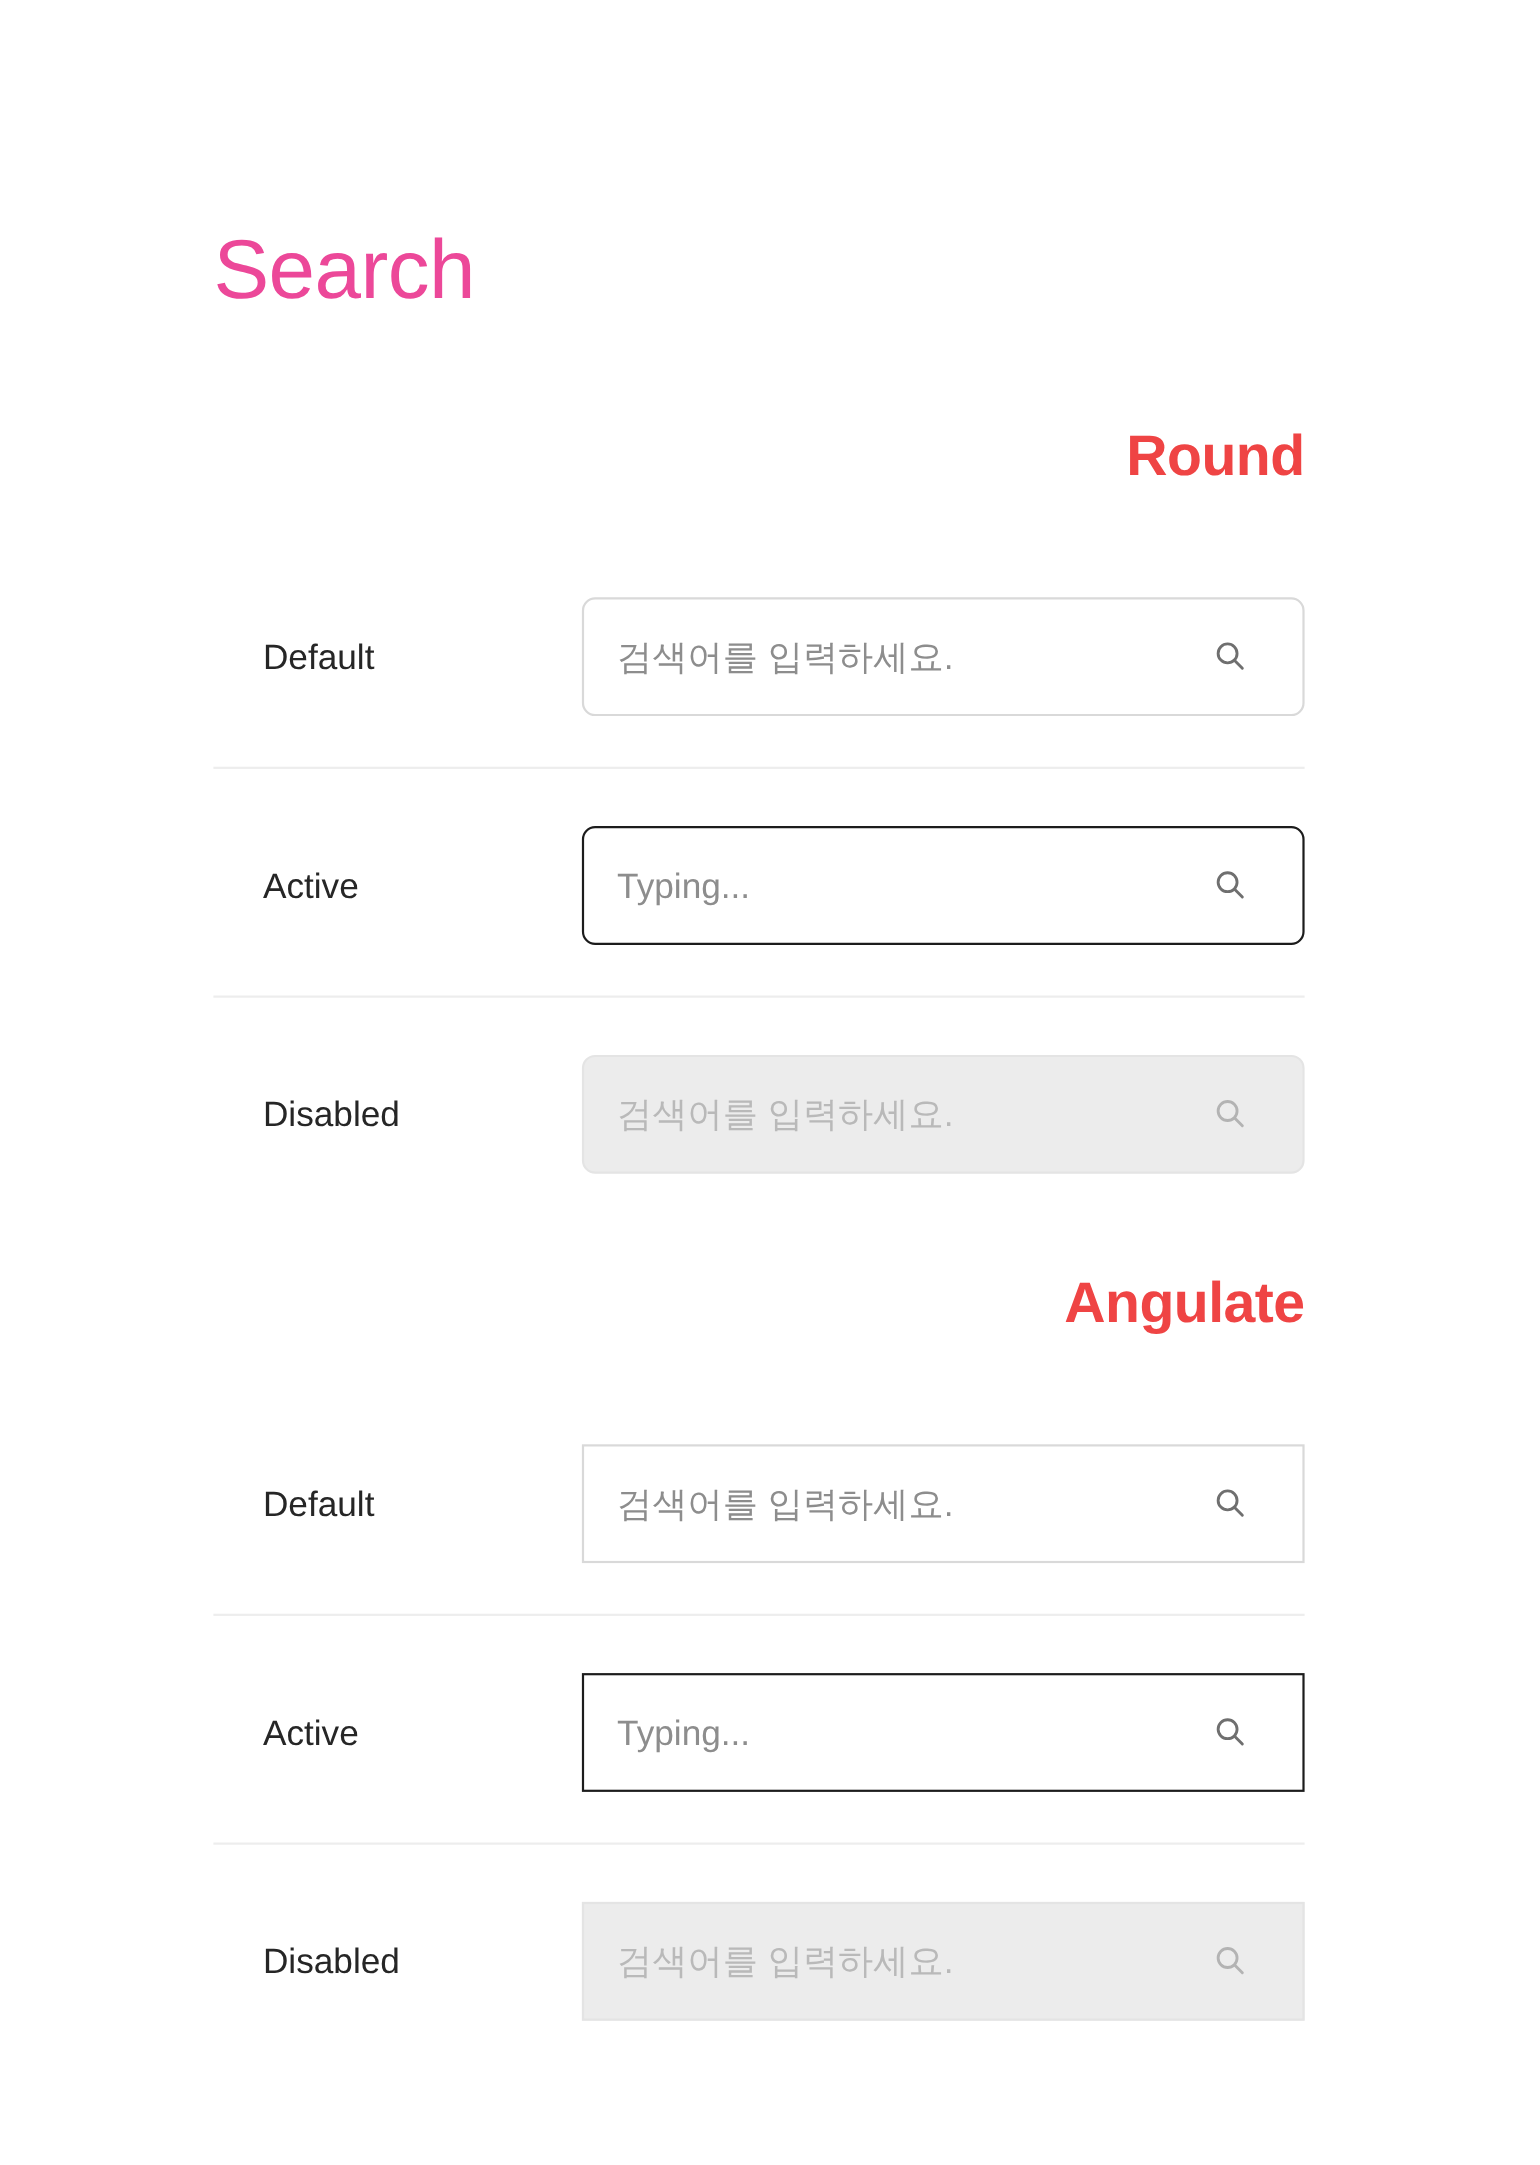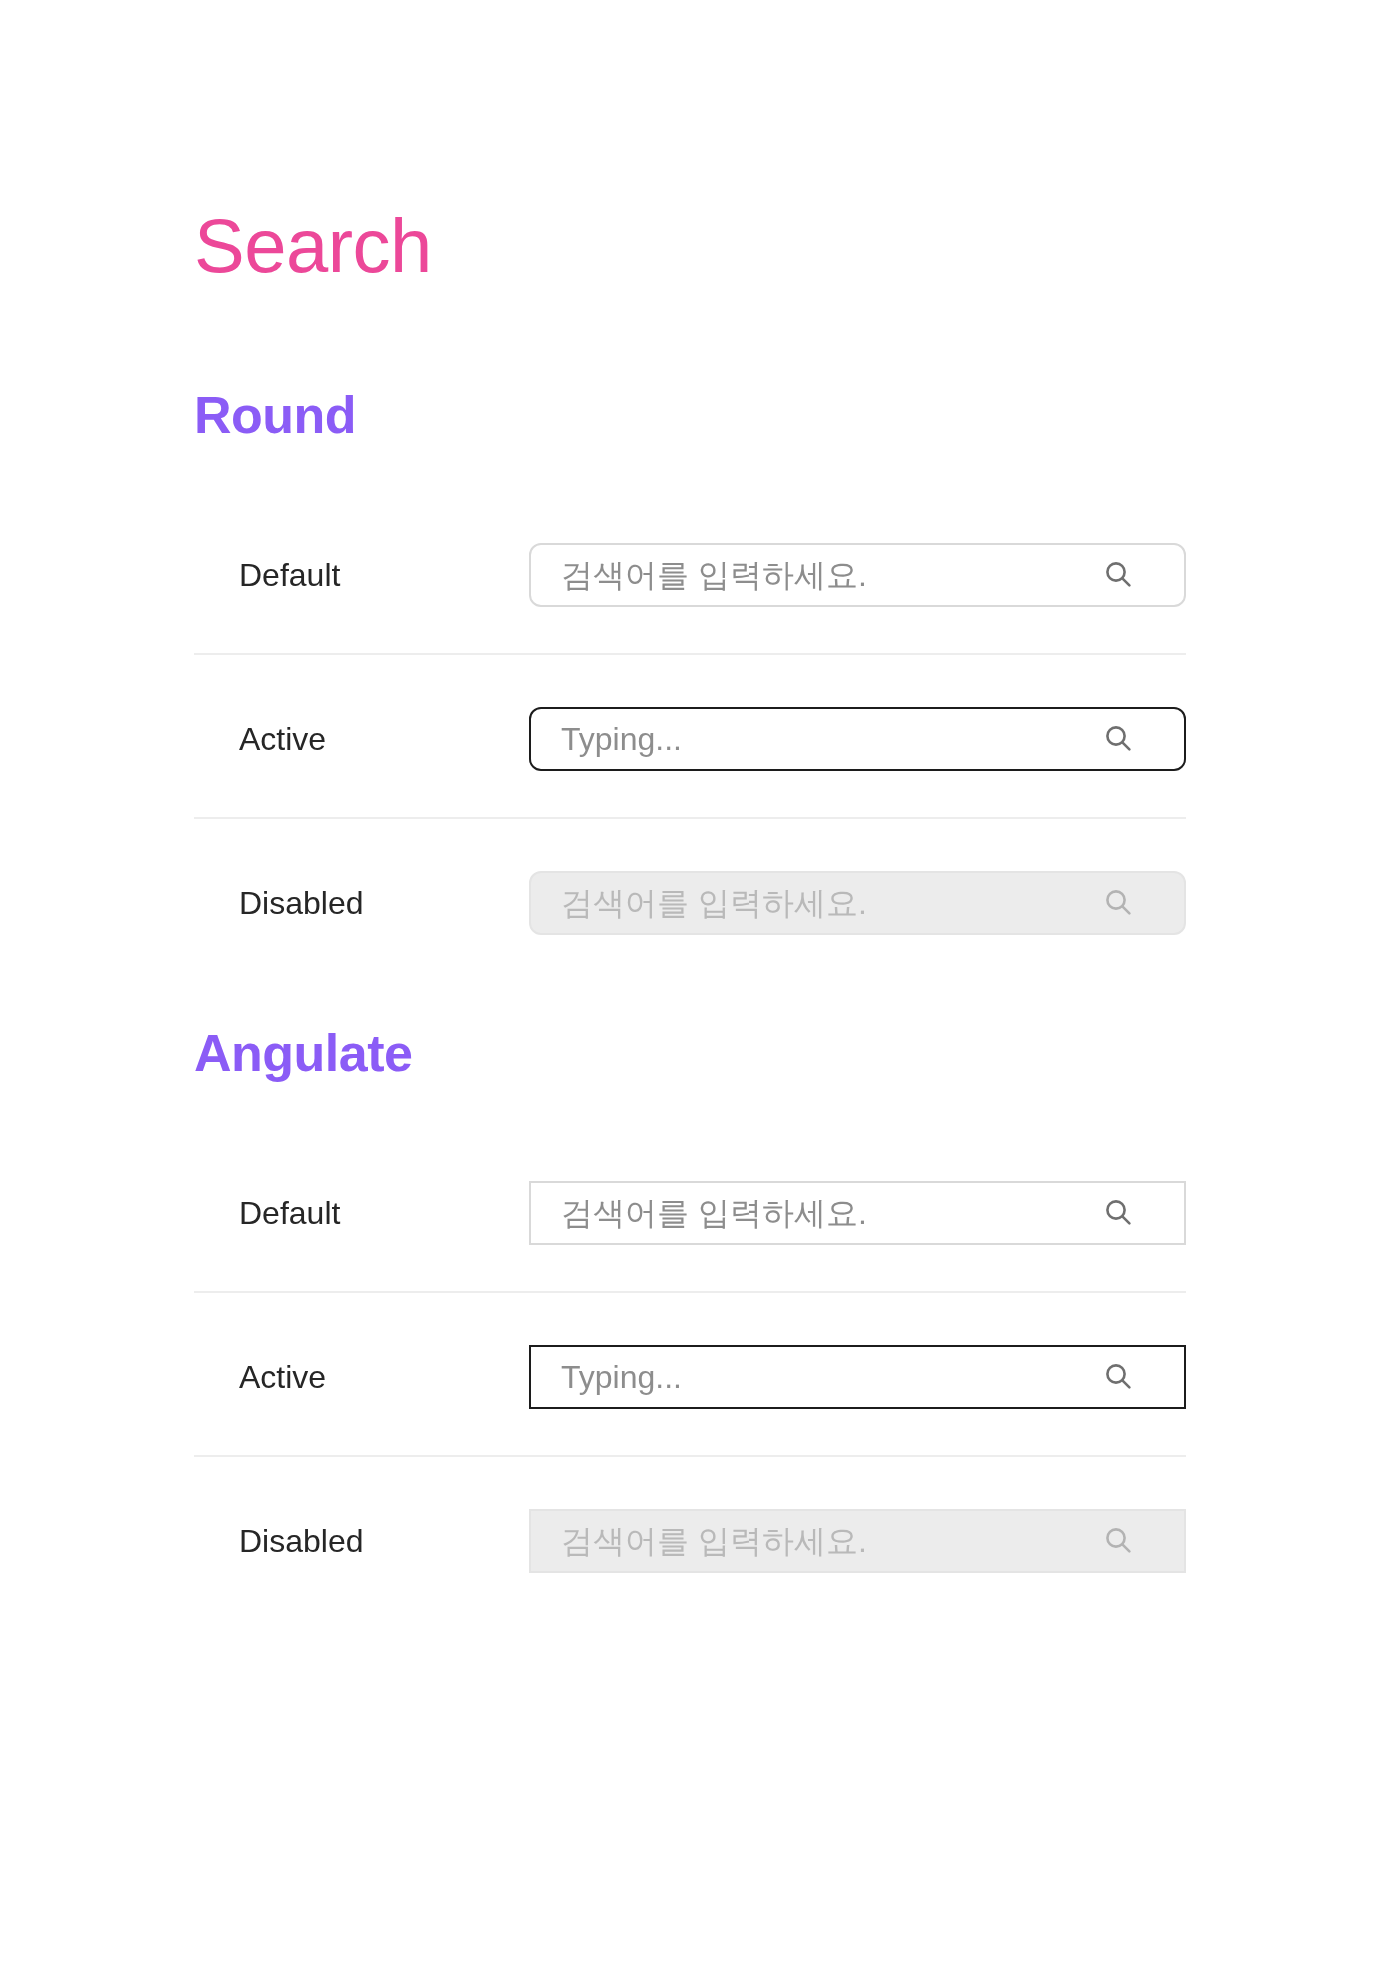--- a/index.html
+++ b/index.html
@@ -24,22 +24,23 @@
     line-height: 88px;
     font-weight: 400;
     color: #ec4899;
     letter-spacing: -0.5px;
   }
   h2.section-heading {
     margin: 94px 0 45px 0;
     font-size: 52px;
     line-height: 62px;
     font-weight: 700;
-    color: #8b5cf6;
+    color: #ef4444;
     letter-spacing: -0.5px;
+    text-align: right;
   }
   .section-angulate h2.section-heading {
     margin-top: 41px;
   }
   .row {
     display: flex;
     align-items: center;
     padding: 52px 0 46px 0;
     margin-left: 45px;
   }
@@ -51,21 +52,21 @@
     font-weight: 400;
     color: #262626;
   }
   .divider {
     height: 2px;
     background: #ededed;
     width: 100%;
   }
   .field {
     width: 702px;
-    height: 64px;
+    height: 108px;
     box-sizing: border-box;
     display: flex;
     align-items: center;
     background: #ffffff;
     justify-content: flex-end;
   }
   .field.shape-round { border-radius: 12px; }
   .field.shape-angulate { border-radius: 0; }
   .field.state-default { border: 2px solid #d9d9d9; }
   .field.state-active { border: 2.5px solid #1c1c1c; }

